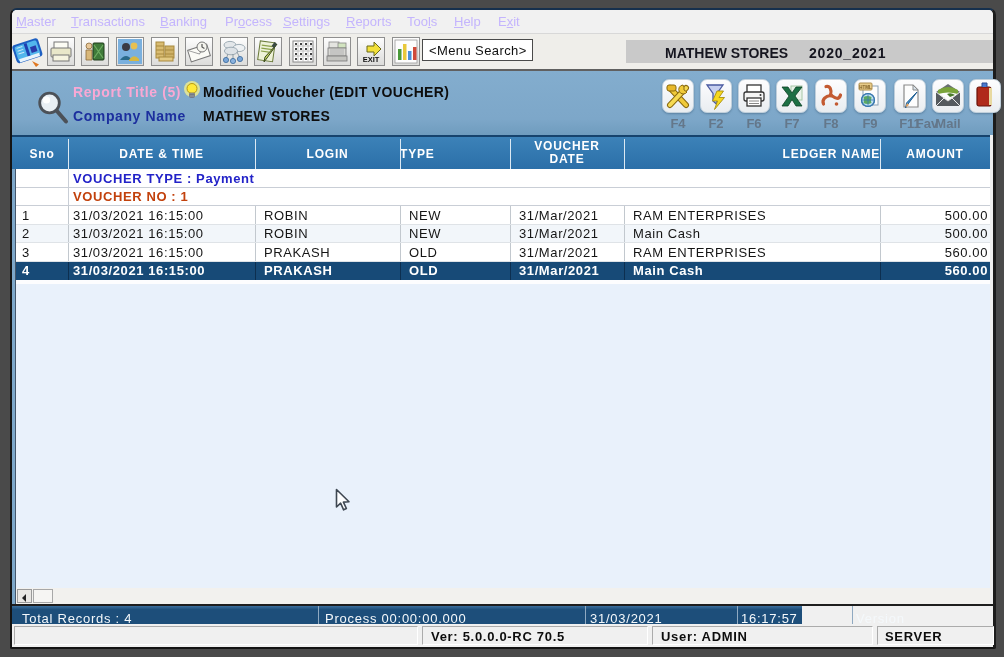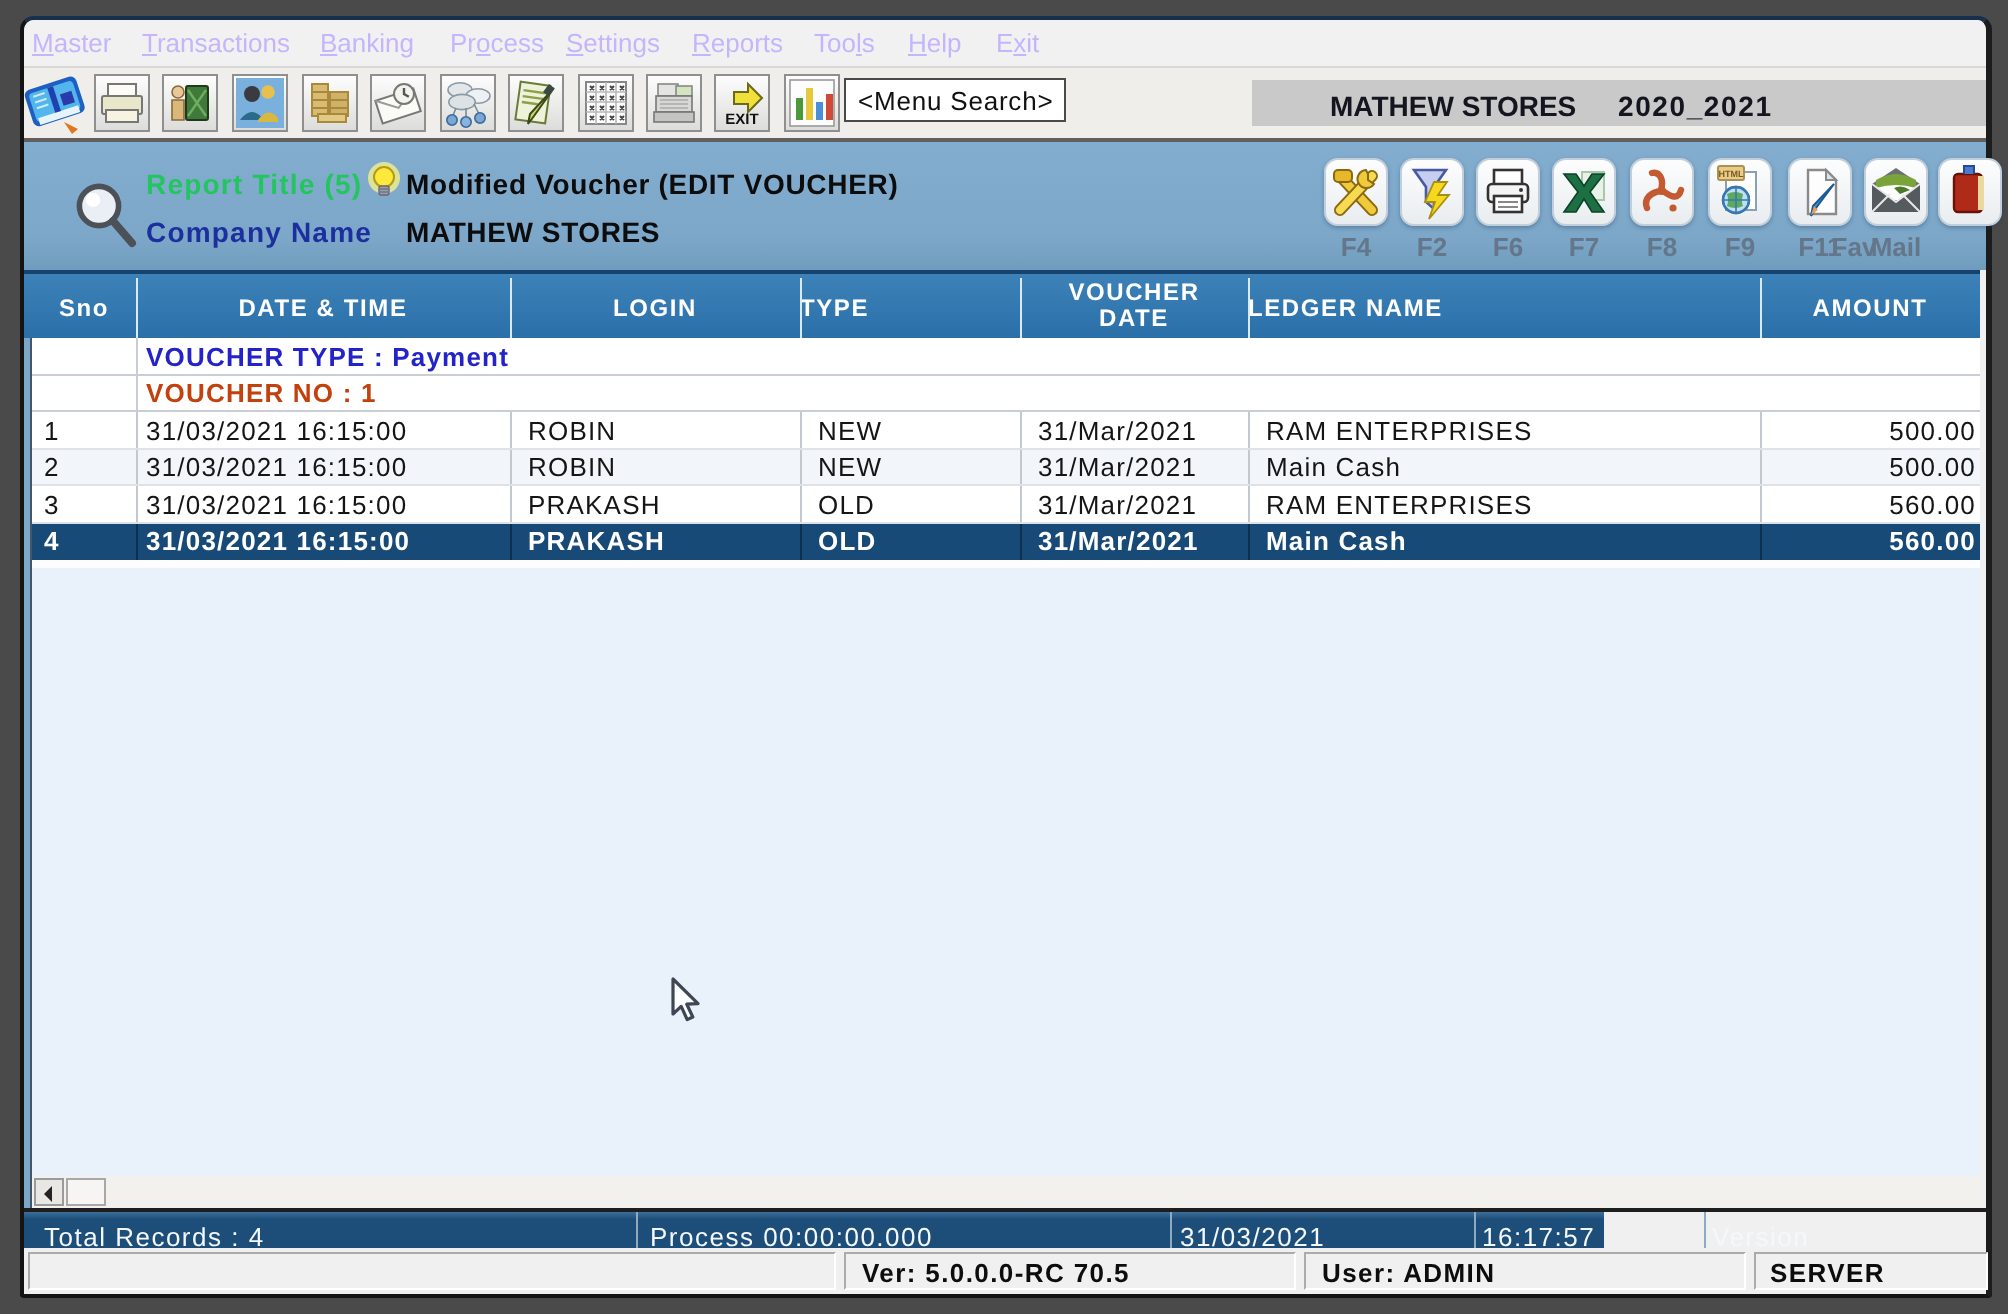--- a/index.html
+++ b/index.html
@@ -119,21 +119,21 @@
   <rect x="20" y="9" width="3.5" height="13" fill="#d04a3a"></rect>
 </svg></div>
 <div class="abs" style="left:422px;top:39px;width:111px;height:22px;background:#fff;border:1px solid #4a4a4a;font-size:13px;letter-spacing:.4px;color:#111;padding:3px 0 0 6px">&lt;Menu Search&gt;</div>
 <div class="abs" style="left:626px;top:40px;width:367px;height:23px;background:#c9c9c9"></div>
 <div class="abs b" style="left:665px;top:45px;font-size:14px;color:#15151f">MATHEW STORES</div>
 <div class="abs b" style="left:809px;top:45px;font-size:14px;letter-spacing:.8px;color:#15151f">2020_2021</div>
 
 <div class="abs" style="left:12px;top:69px;width:981px;height:2px;background:#606060"></div>
 
 <div class="abs" style="left:12px;top:71px;width:981px;height:64px;background:linear-gradient(#83adce,#7da7c9 75%,#6f9cbe)"></div>
-<div class="abs b" style="left:73px;top:84px;font-size:14px;letter-spacing:.6px;color:#22c55e">Report Title (5)</div>
+<div class="abs b" style="left:73px;top:84px;font-size:14px;letter-spacing:.6px;color:#f9a8d4">Report Title (5)</div>
 <div class="abs b" style="left:203px;top:84px;font-size:14px;letter-spacing:.35px;color:#0d0d0d">Modified Voucher (EDIT VOUCHER)</div>
 <div class="abs b" style="left:73px;top:108px;font-size:14px;letter-spacing:.6px;color:#1c2f9e">Company Name</div>
 <div class="abs b" style="left:203px;top:108px;font-size:14px;letter-spacing:.3px;color:#0d0d0d">MATHEW STORES</div>
 
 <svg class="abs" style="left:35px;top:88px" width="36" height="40" viewBox="0 0 36 40">
   <circle cx="14.5" cy="15" r="9.8" fill="#f2f5f7" fill-opacity=".92" stroke="#4c5158" stroke-width="2.8"></circle>
   <circle cx="11.5" cy="12" r="3.6" fill="#fff"></circle>
   <line x1="21.5" y1="22.5" x2="31" y2="33.5" stroke="#4c5158" stroke-width="4" stroke-linecap="round"></line>
 </svg>
 
@@ -216,21 +216,21 @@
   <path d="M12 7 v-4 h5 v4" fill="#4a7ad0" stroke="#2a4a90" stroke-width="1"></path>
 </svg></div>
 <div class="flab" style="left:911px;">Fav</div>
 
 <div class="abs" id="ghead" style="left:12px;top:135px;width:978px;height:34px;background:linear-gradient(#3c82b8,#2b6fa8);border-top:2px solid #16436d;color:#fff;font-size:12px;letter-spacing:.8px;font-weight:bold">
   <div class="abs" style="left:4px;top:10px;width:52px;text-align:center">Sno</div>
   <div class="abs" style="left:56px;top:10px;width:187px;text-align:center">DATE &amp; TIME</div>
   <div class="abs" style="left:243px;top:10px;width:145px;text-align:center">LOGIN</div>
   <div class="abs" style="left:388px;top:10px;width:110px;text-align:left">TYPE</div>
   <div class="abs" style="left:498px;top:3px;width:114px;text-align:center;line-height:13px">VOUCHER<br>DATE</div>
-  <div class="abs" style="left:612px;top:10px;width:256px;text-align:left">LEDGER NAME</div>
+  <div class="abs" style="left:612px;top:10px;width:256px;text-align:right">LEDGER NAME</div>
   <div class="abs" style="left:868px;top:10px;width:110px;text-align:center">AMOUNT</div>
   <div class="abs" style="left:56px;top:2px;width:1px;height:30px;background:#dce9f3"></div>
   <div class="abs" style="left:243px;top:2px;width:1px;height:30px;background:#dce9f3"></div>
   <div class="abs" style="left:388px;top:2px;width:1px;height:30px;background:#dce9f3"></div>
   <div class="abs" style="left:498px;top:2px;width:1px;height:30px;background:#dce9f3"></div>
   <div class="abs" style="left:612px;top:2px;width:1px;height:30px;background:#dce9f3"></div>
   <div class="abs" style="left:868px;top:2px;width:1px;height:30px;background:#dce9f3"></div>
 </div>
 
 <div class="abs" id="gbody" style="left:12px;top:169px;width:978px;height:419px;background:#e9f1fb;font-size:13px;letter-spacing:.6px;color:#151515">

